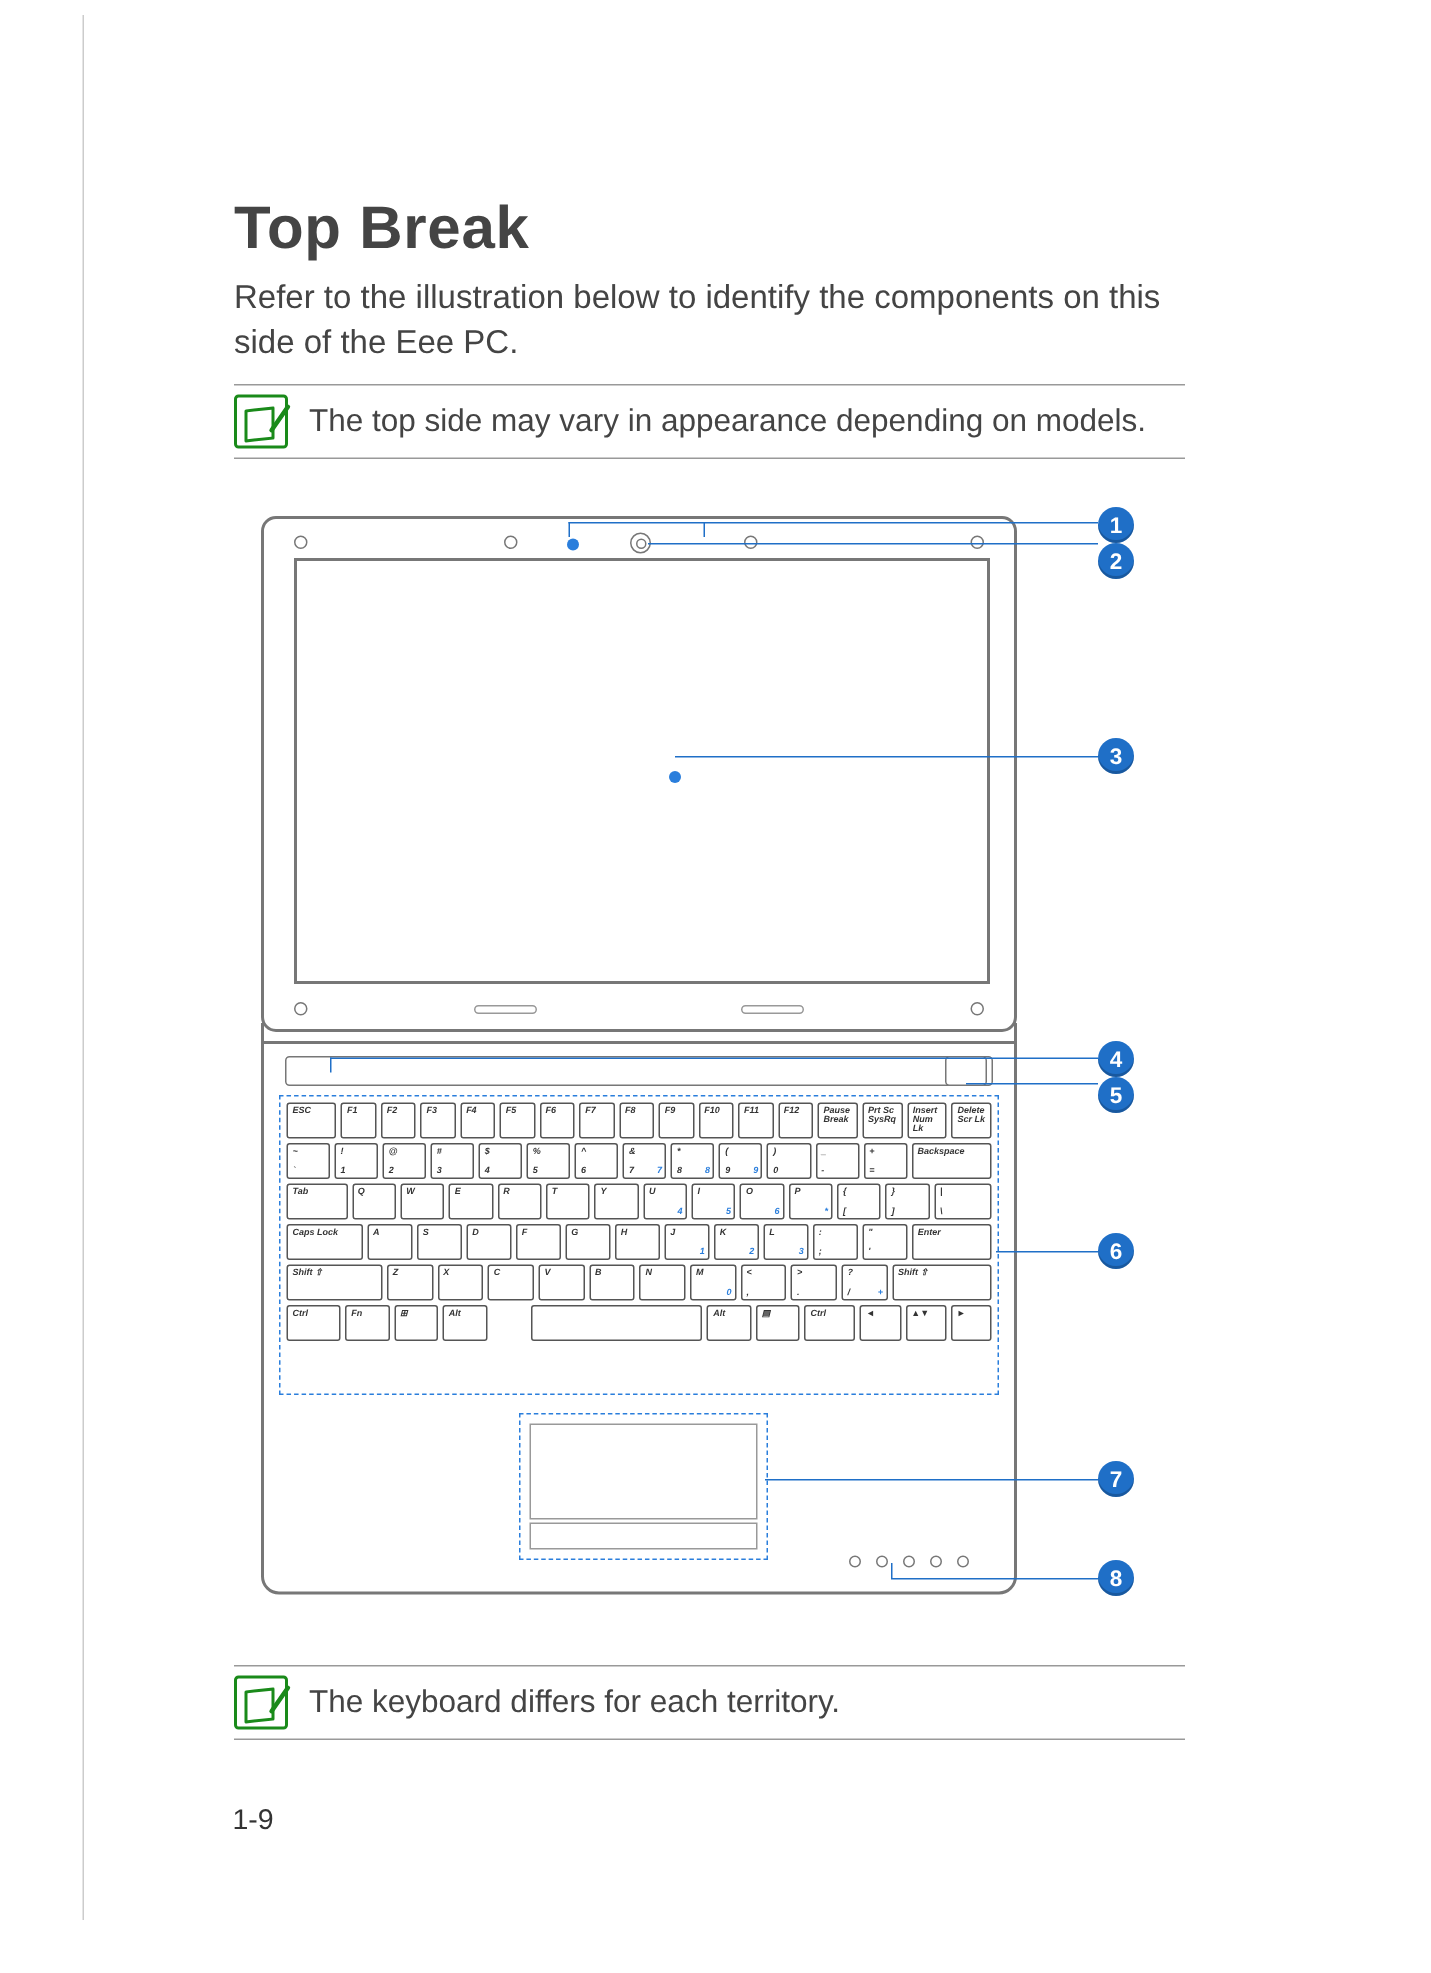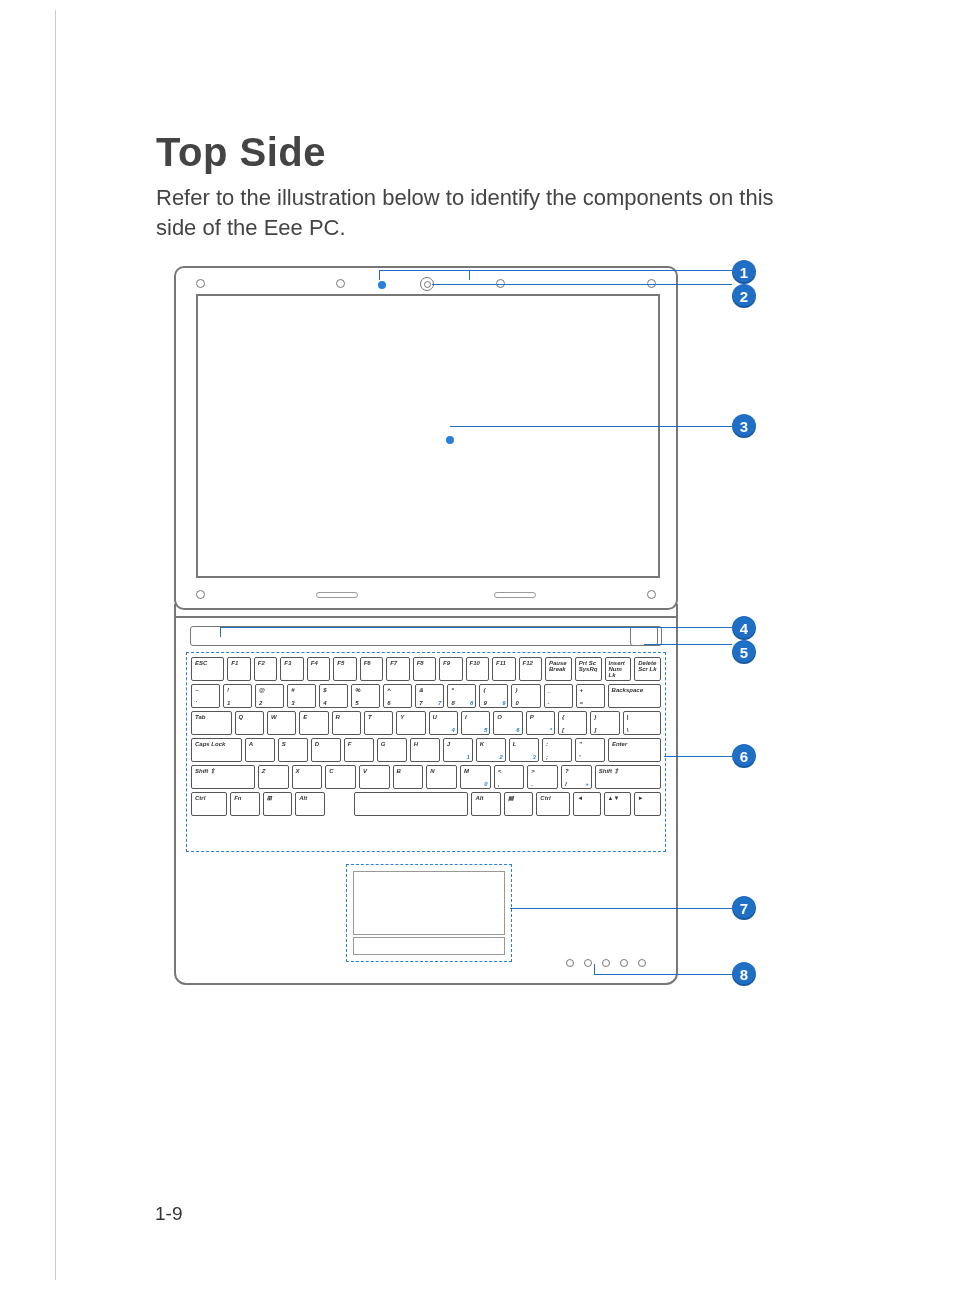--- a/index.html
+++ b/index.html
@@ -188,23 +188,27 @@
     left:155px; right:135px; bottom:90px;
     display:flex; justify-content:space-between;
     font-size:19px; color:#333;
   }
 </style>
 </head>
 <body>
 
 <div class="page">
 
-  <h1 class="h1">Top Side</h1>
+  <h1 class="h1">Top Break</h1>
   <p class="intro">Refer to the illustration below to identify the components on this side of the Eee PC.</p>
 
+  <div class="note">
+    <div class="note-icon"></div>
+    <div class="note-text">The top side may vary in appearance depending on models.</div>
+  </div>
 
   <div class="illus-wrap">
 
     <div class="laptop-top">
       <div class="cam-circle" style="left:20px"></div>
       <div class="cam-circle" style="left:160px"></div>
       <div class="cam-circle" style="left:320px"></div>
       <div class="cam-circle" style="right:20px;left:auto"></div>
       <div class="cam-lens"></div>
       <div class="dot-blue" style="left:202px;top:13px"></div>
@@ -354,18 +358,22 @@
     <div class="callout" style="left:568px;top:488px">6</div>
 
     <div class="lead" style="left:346px;top:652px;width:222px"></div>
     <div class="callout" style="left:568px;top:640px">7</div>
 
     <div class="lead" style="left:430px;top:718px;width:138px"></div>
     <div class="leadV" style="left:430px;top:708px;height:10px"></div>
     <div class="callout" style="left:568px;top:706px">8</div>
   </div>
 
+  <div class="note second">
+    <div class="note-icon"></div>
+    <div class="note-text">The keyboard differs for each territory.</div>
+  </div>
 
 </div>
 
 <div class="footer">
   <span>1-9</span>
 </div>
 
 </body></html>

